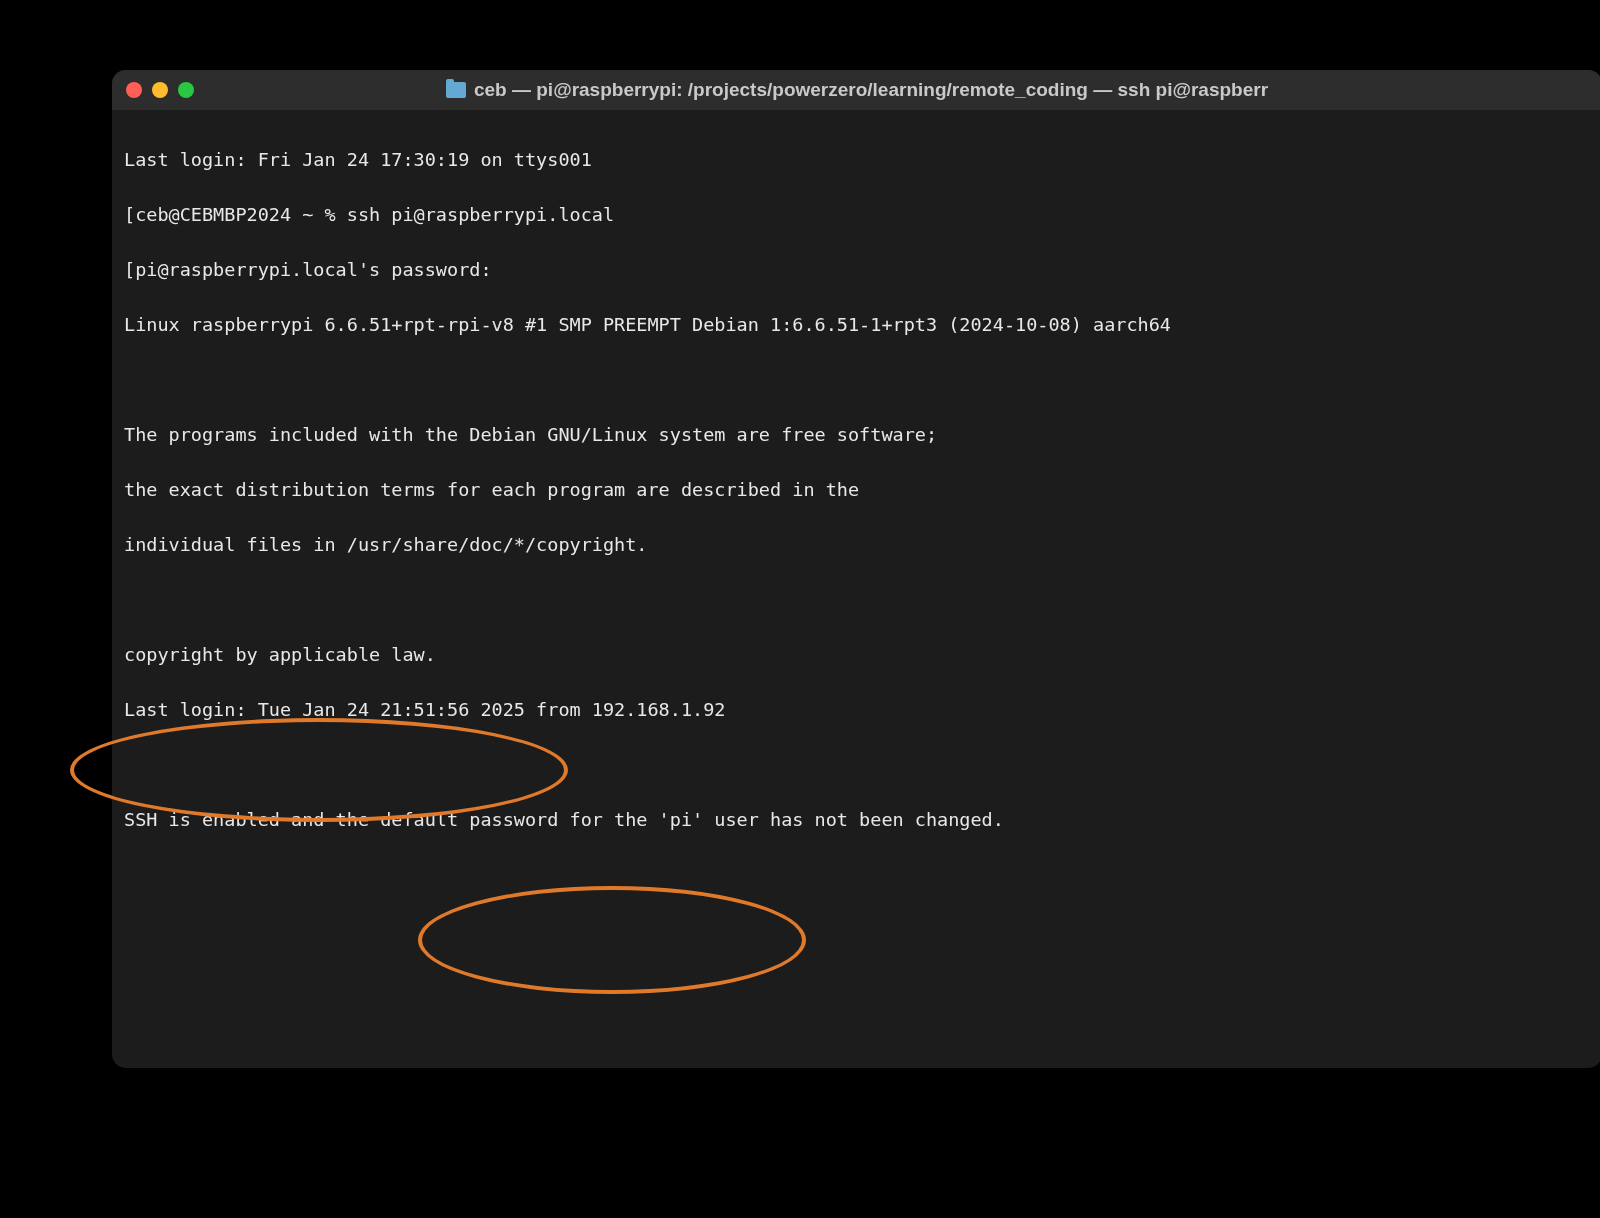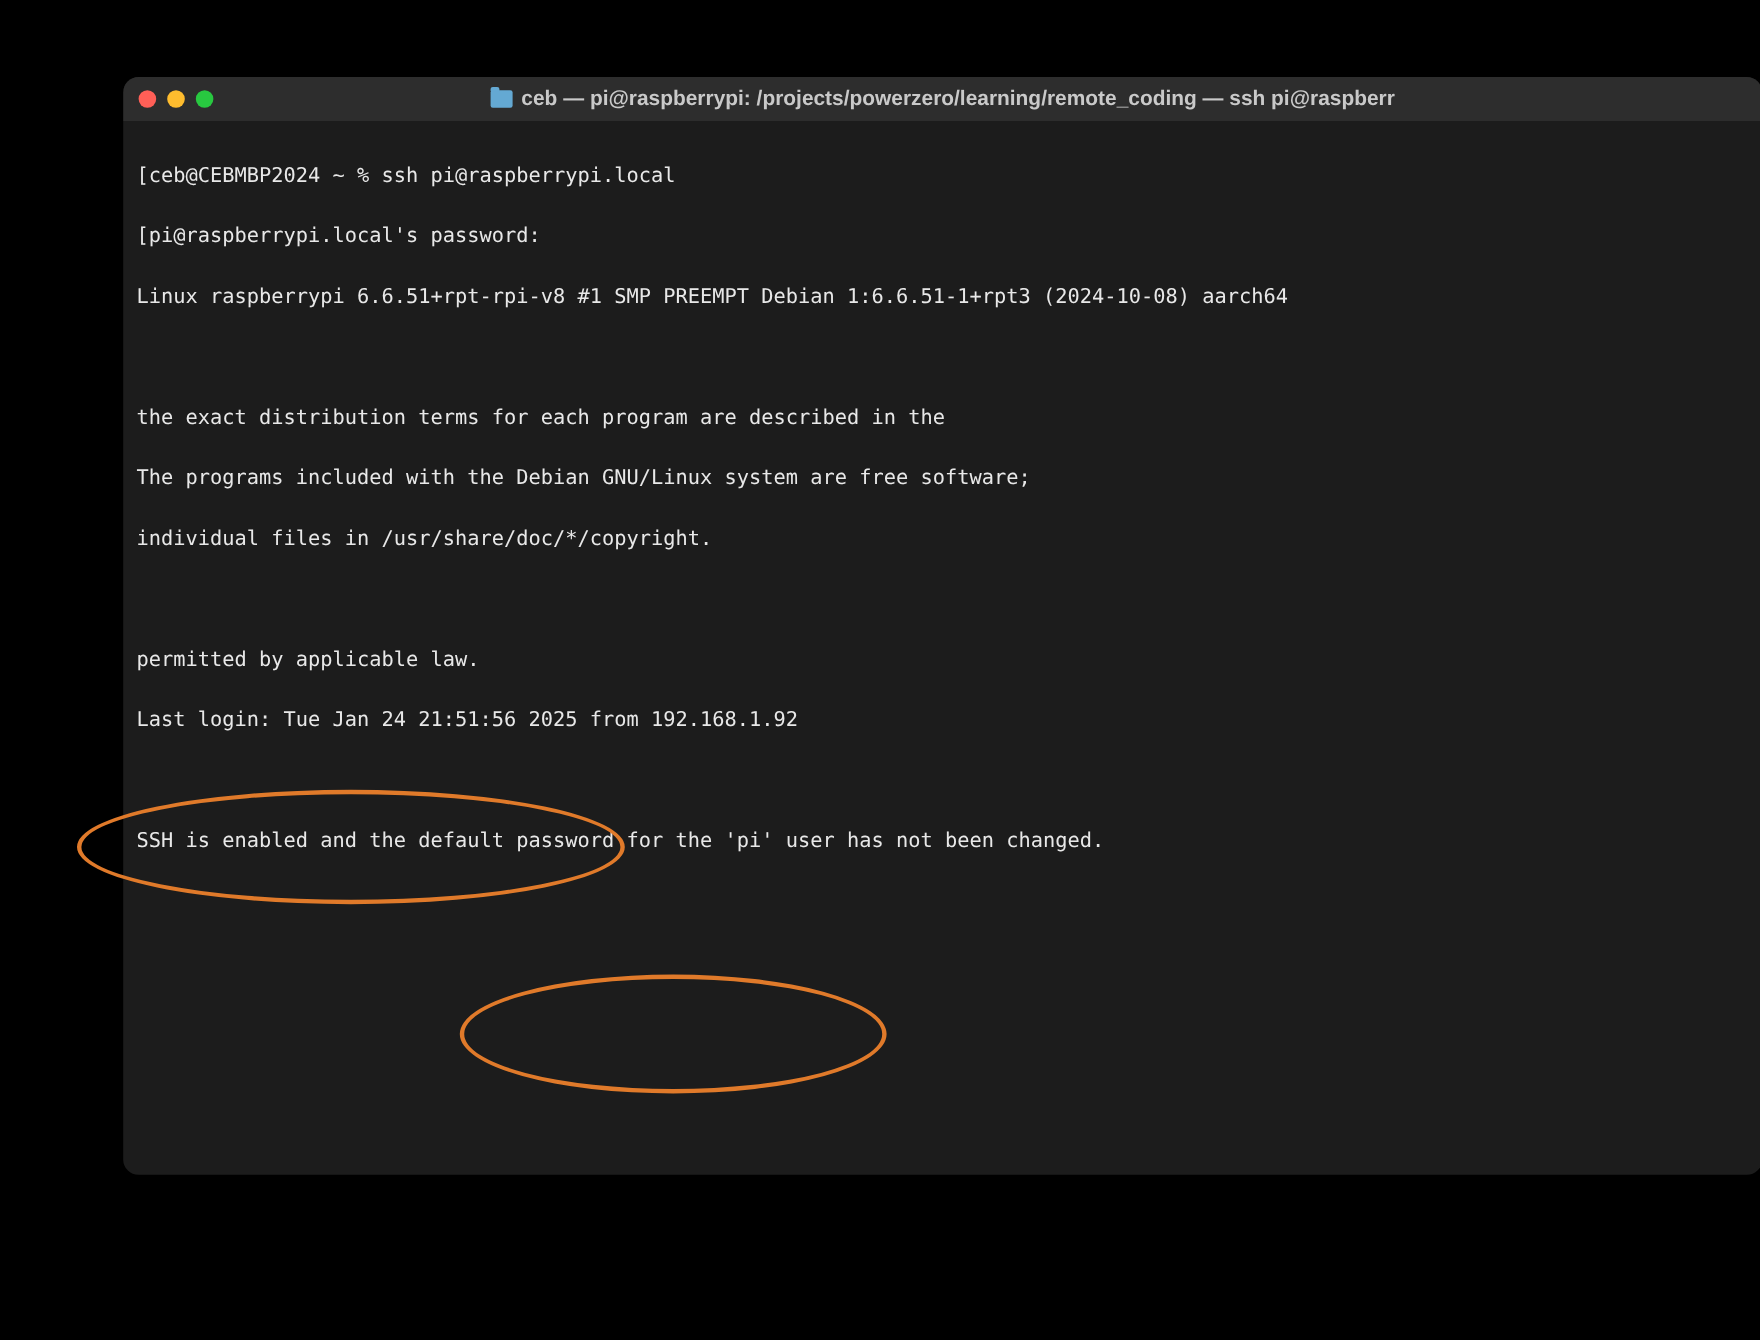--- a/index.html
+++ b/index.html
@@ -114,29 +114,30 @@
         <span class="dot yellow"></span>
         <span class="dot green"></span>
       </div>
       <div class="title-wrap">
         <span class="folder-icon"></span>
         <span>ceb — pi@raspberrypi: /projects/powerzero/learning/remote_coding — ssh pi@raspberr</span>
       </div>
     </div>
 
     <div class="term-body">
+<div class="line">Last login: Fri Jan 24 17:30:19 on ttys001</div>
 <div class="line"><span>[ceb@CEBMBP2024 ~ % </span><span>ssh pi@raspberrypi.local</span></div>
 <div class="line">[pi@raspberrypi.local's password:</div>
 <div class="line">Linux raspberrypi 6.6.51+rpt-rpi-v8 #1 SMP PREEMPT Debian 1:6.6.51-1+rpt3 (2024-10-08) aarch64</div>
 <div class="line"> </div>
+<div class="line">The programs included with the Debian GNU/Linux system are free software;</div>
 <div class="line">the exact distribution terms for each program are described in the</div>
-<div class="line">The programs included with the Debian GNU/Linux system are free software;</div>
 <div class="line">individual files in /usr/share/doc/*/copyright.</div>
 <div class="line"> </div>
-<div class="line">permitted by applicable law.</div>
+<div class="line">copyright by applicable law.</div>
 <div class="line">Last login: Tue Jan 24 21:51:56 2025 from 192.168.1.92</div>
 <div class="line"> </div>
 <div class="line">SSH is enabled and the default password for the 'pi' user has not been changed.</div>
 <div class="line"> </div>
 
 
 
 
 
 

